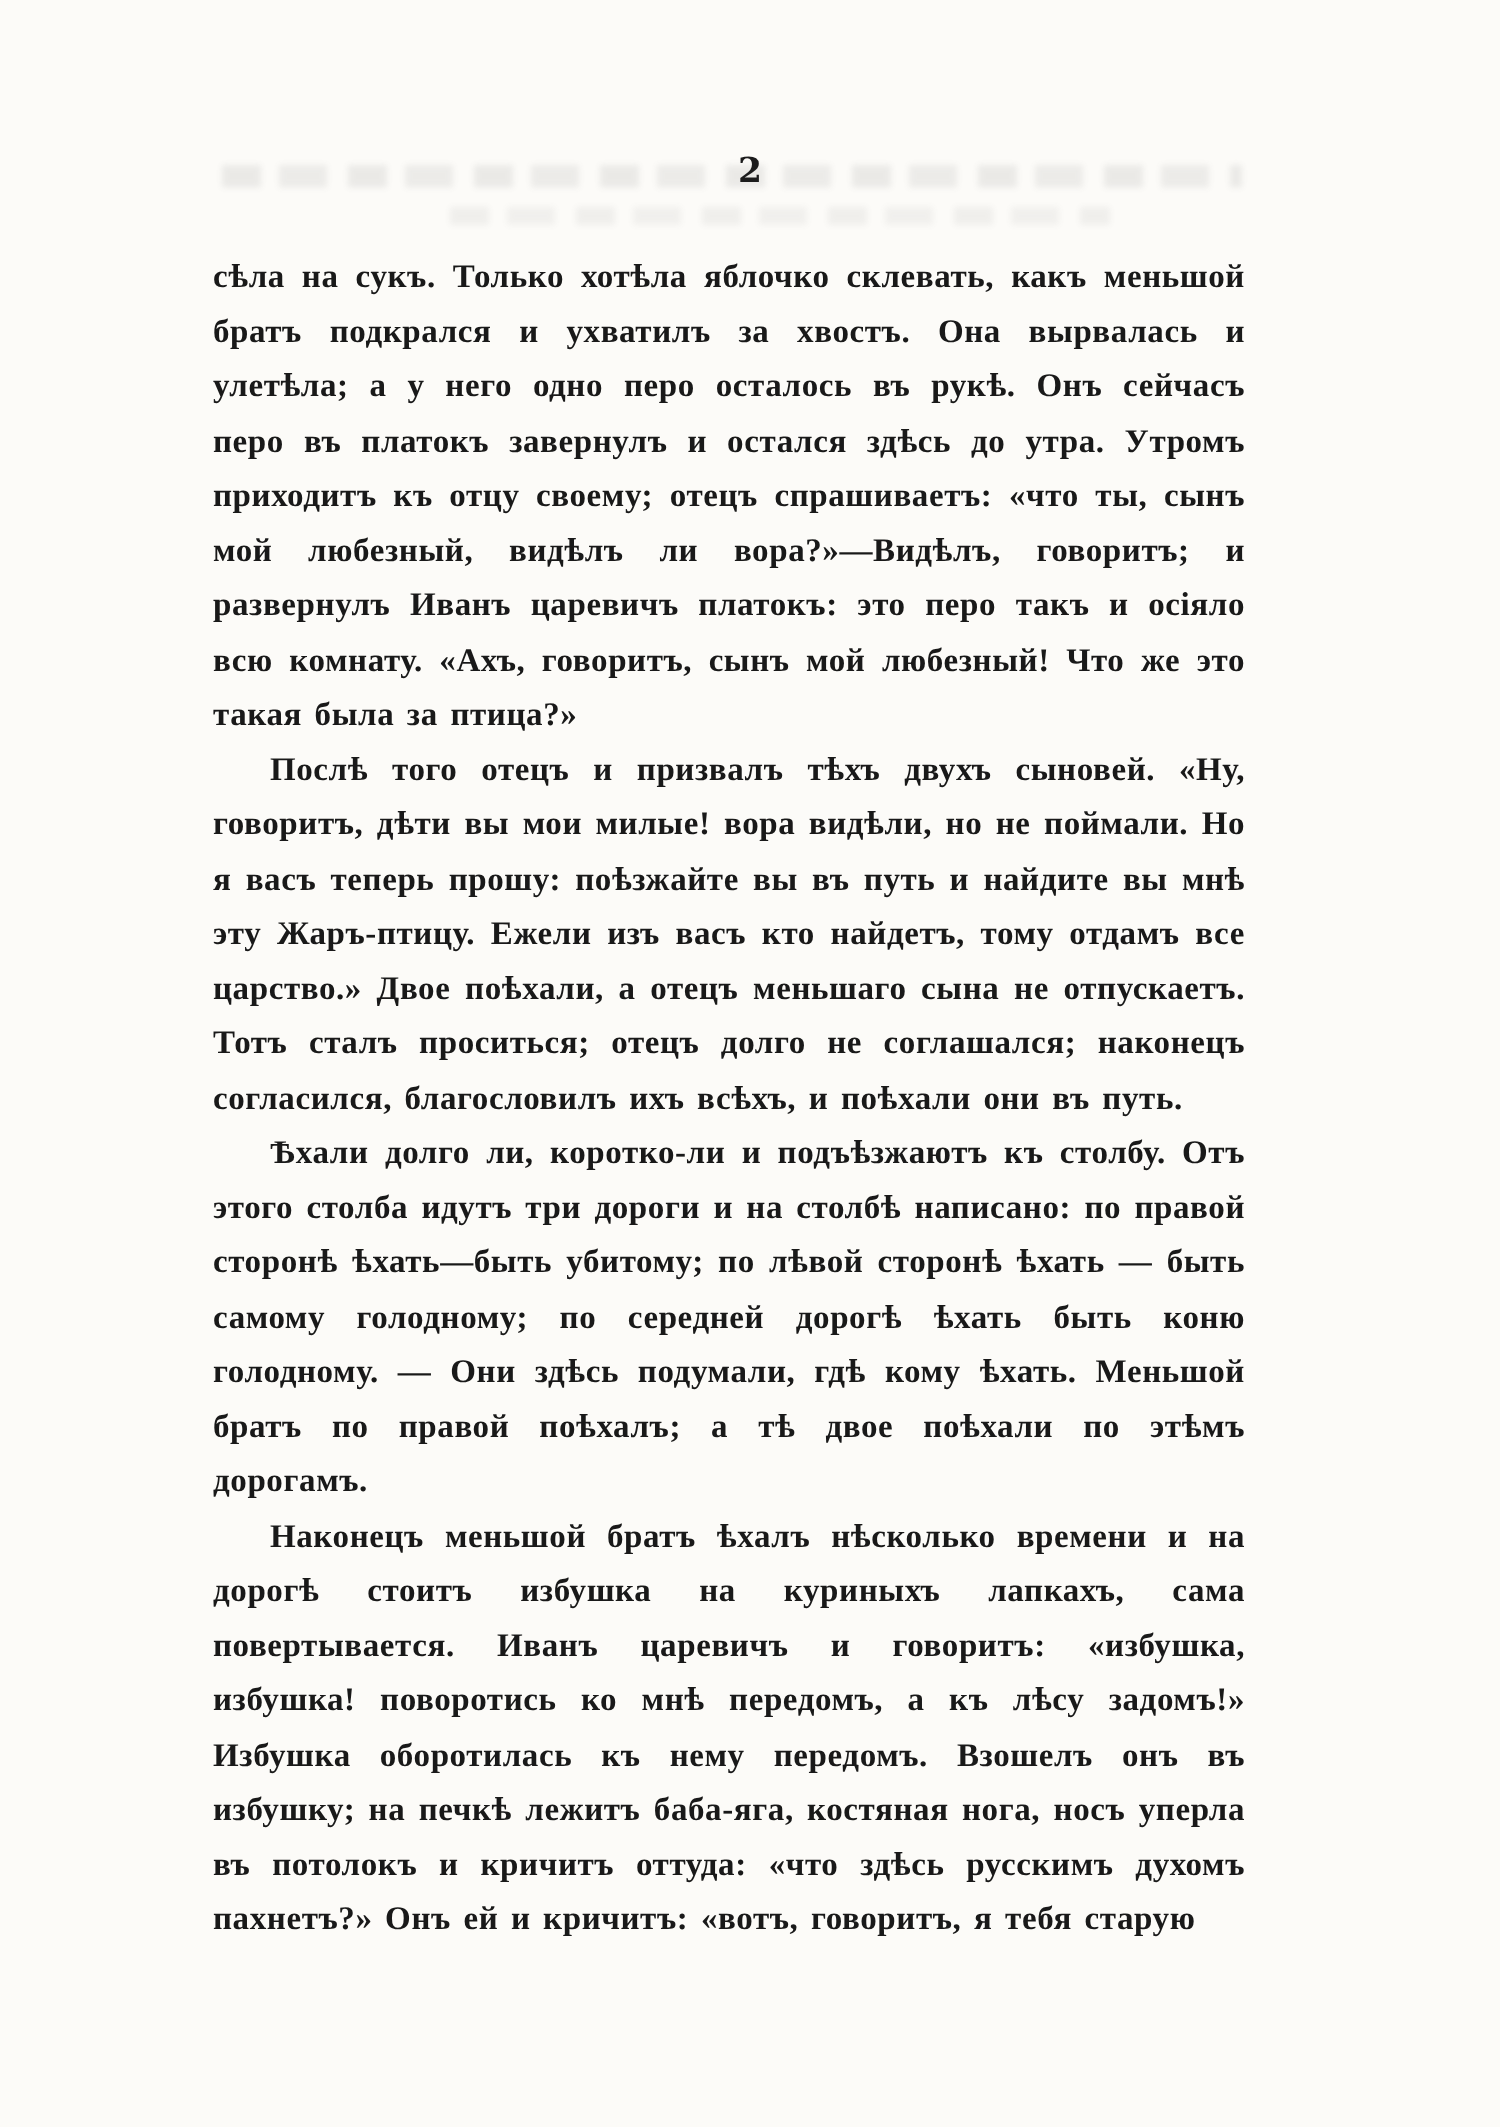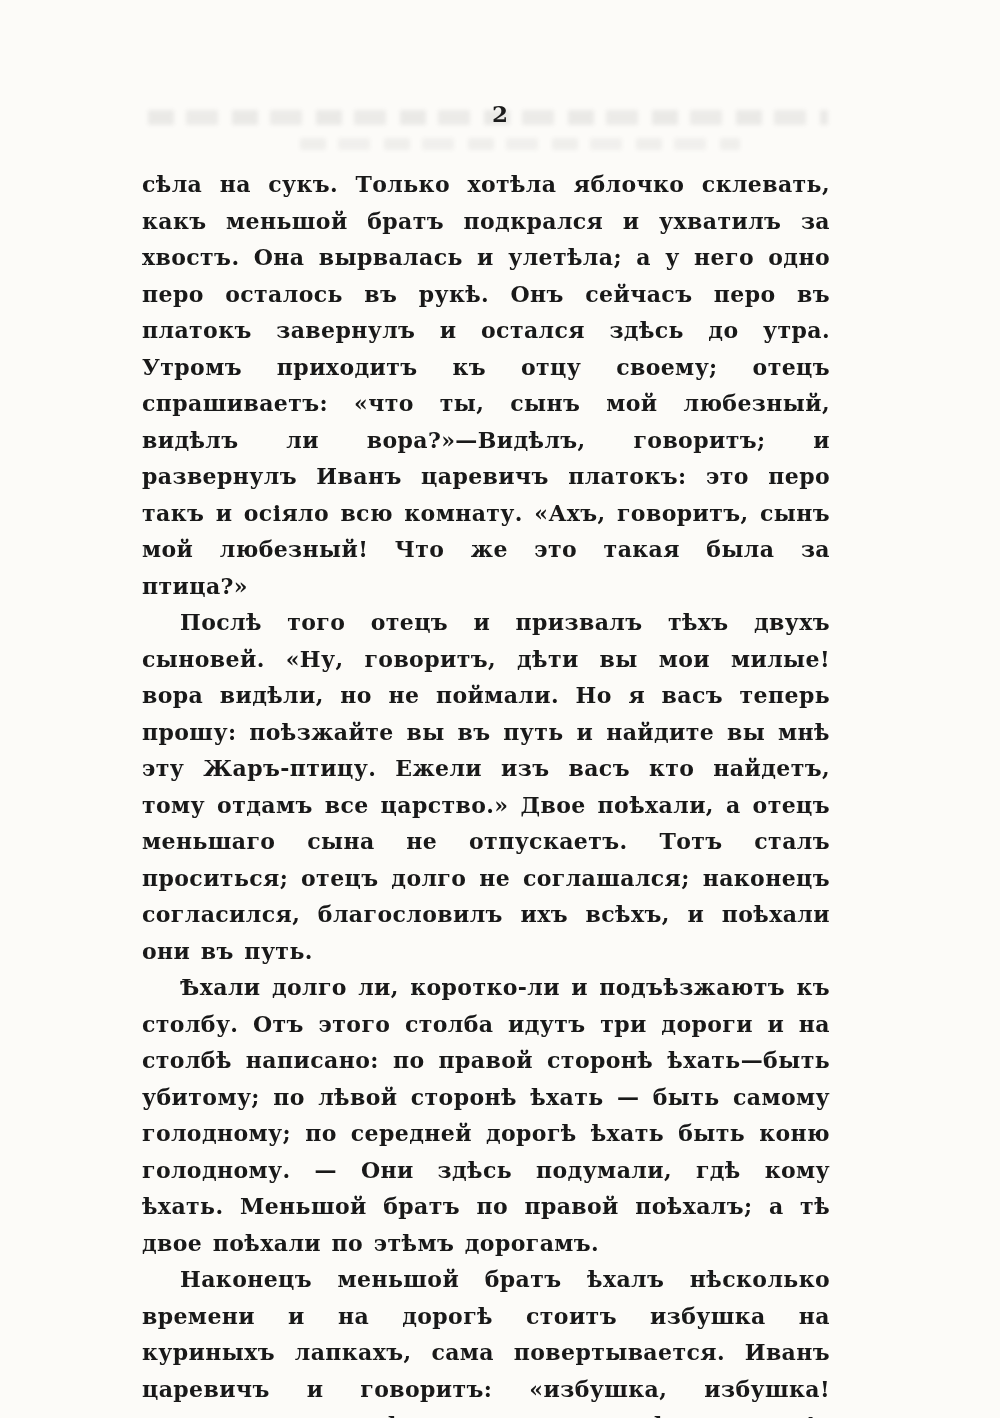--- a/index.html
+++ b/index.html
@@ -52,20 +52,21 @@
     font-weight: bold;
     line-height: 36.5px;
     color: #191919;
     text-align: justify;
     letter-spacing: 0.4px;
     word-spacing: 2.5px;
   }
   .text-block p {
     margin: 0;
     text-indent: 38px;
+    font-family: Liberation Serif, serif;
   }
   .text-block p.continuation {
     text-indent: 0;
   }
 </style>
 </head>
 <body>
 
 <div class="scan-page">
 

